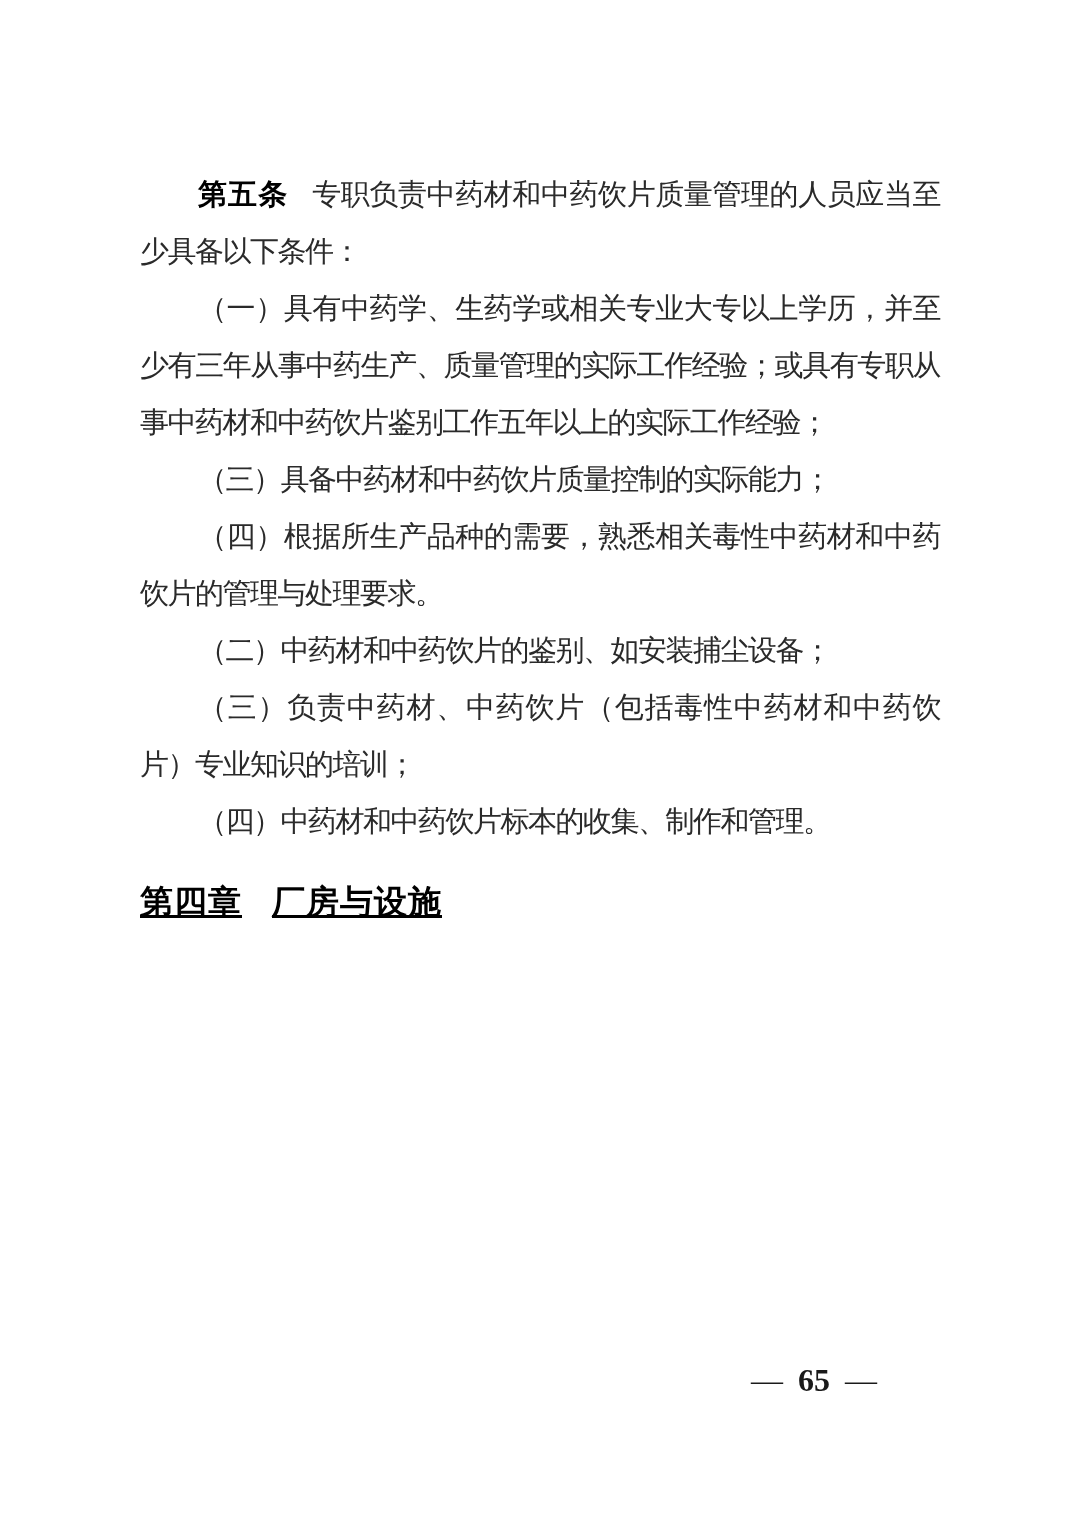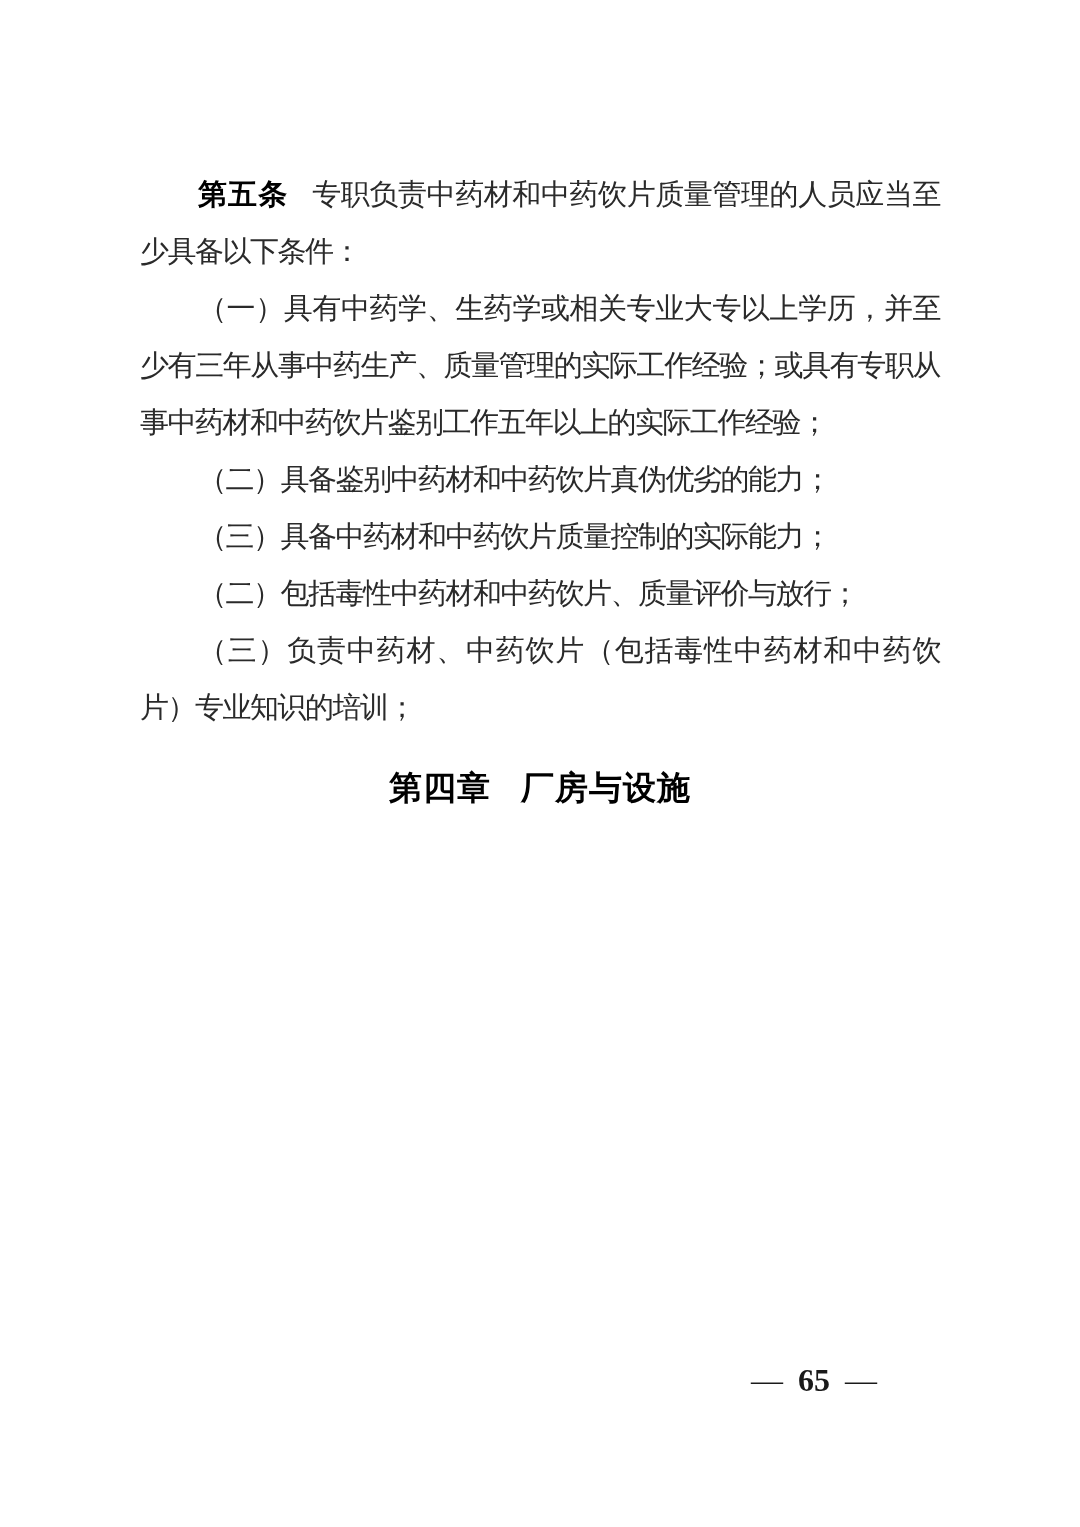--- a/index.html
+++ b/index.html
@@ -37,23 +37,23 @@
     color: #000000;
     padding-right: 24px;
     letter-spacing: 0;
   }
   .chapter {
     margin: 24px 0 28px 0;
     font-size: 33px;
     line-height: 57px;
     font-weight: 700;
     color: #000000;
-    text-align: center;
     text-indent: 0;
     letter-spacing: 1px;
+    text-decoration: underline;
   }
   .chapter-title {
     margin-left: 30px;
   }
   .footer {
     position: absolute;
     top: 1360px;
     right: 167px;
     display: flex;
     align-items: center;
@@ -72,26 +72,27 @@
 </style>
 </head>
 <body>
 
 <div class="page">
   <div class="content">
 
     <p class="para"><span class="article-label">第五条</span><span>专职负责中药材和中药饮片质量管理的人员应当至少具备以下条件：</span></p>
 
     <p class="para">（一）具有中药学、生药学或相关专业大专以上学历，并至少有三年从事中药生产、质量管理的实际工作经验；或具有专职从事中药材和中药饮片鉴别工作五年以上的实际工作经验；</p>
-    <p class="para">（二）具备鉴别中药材和中药饮片真伪优劣的能力；</p>
     <p class="para">（三）具备中药材和中药饮片质量控制的实际能力；</p>
+    <p class="para">（四）根据所生产品种的需要，熟悉相关毒性中药材和中药饮片的管理与处理要求。</p>
 
 
-    <p class="para">（二）包括毒性中药材和中药饮片、质量评价与放行；</p>
+    <p class="para">（二）中药材和中药饮片的鉴别、如安装捕尘设备；</p>
     <p class="para">（三）负责中药材、中药饮片（包括毒性中药材和中药饮片）专业知识的培训；</p>
+    <p class="para">（四）中药材和中药饮片标本的收集、制作和管理。</p>
 
     <h2 class="chapter"><span>第四章</span><span class="chapter-title">厂房与设施</span></h2>
 
 
   </div>
 
   <div class="footer">
     <span class="dash">—</span>
     <span class="num">65</span>
     <span class="dash">—</span>

